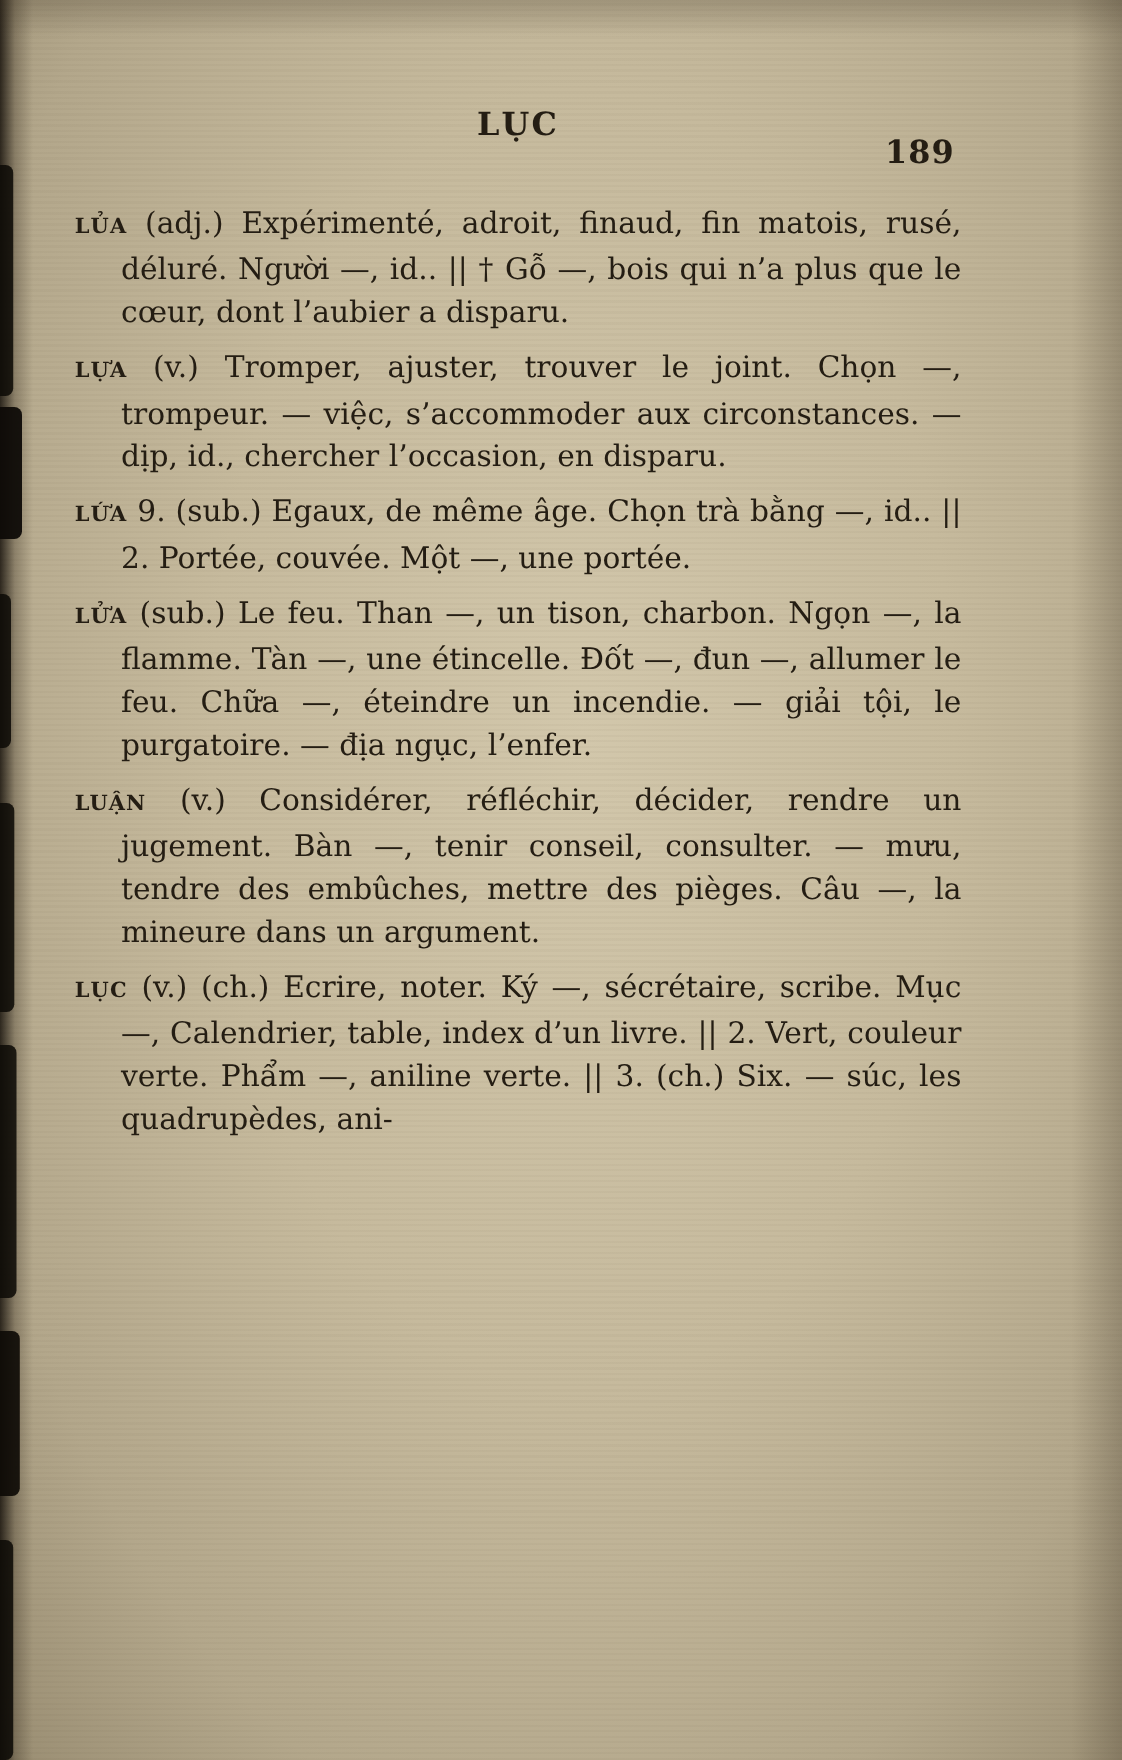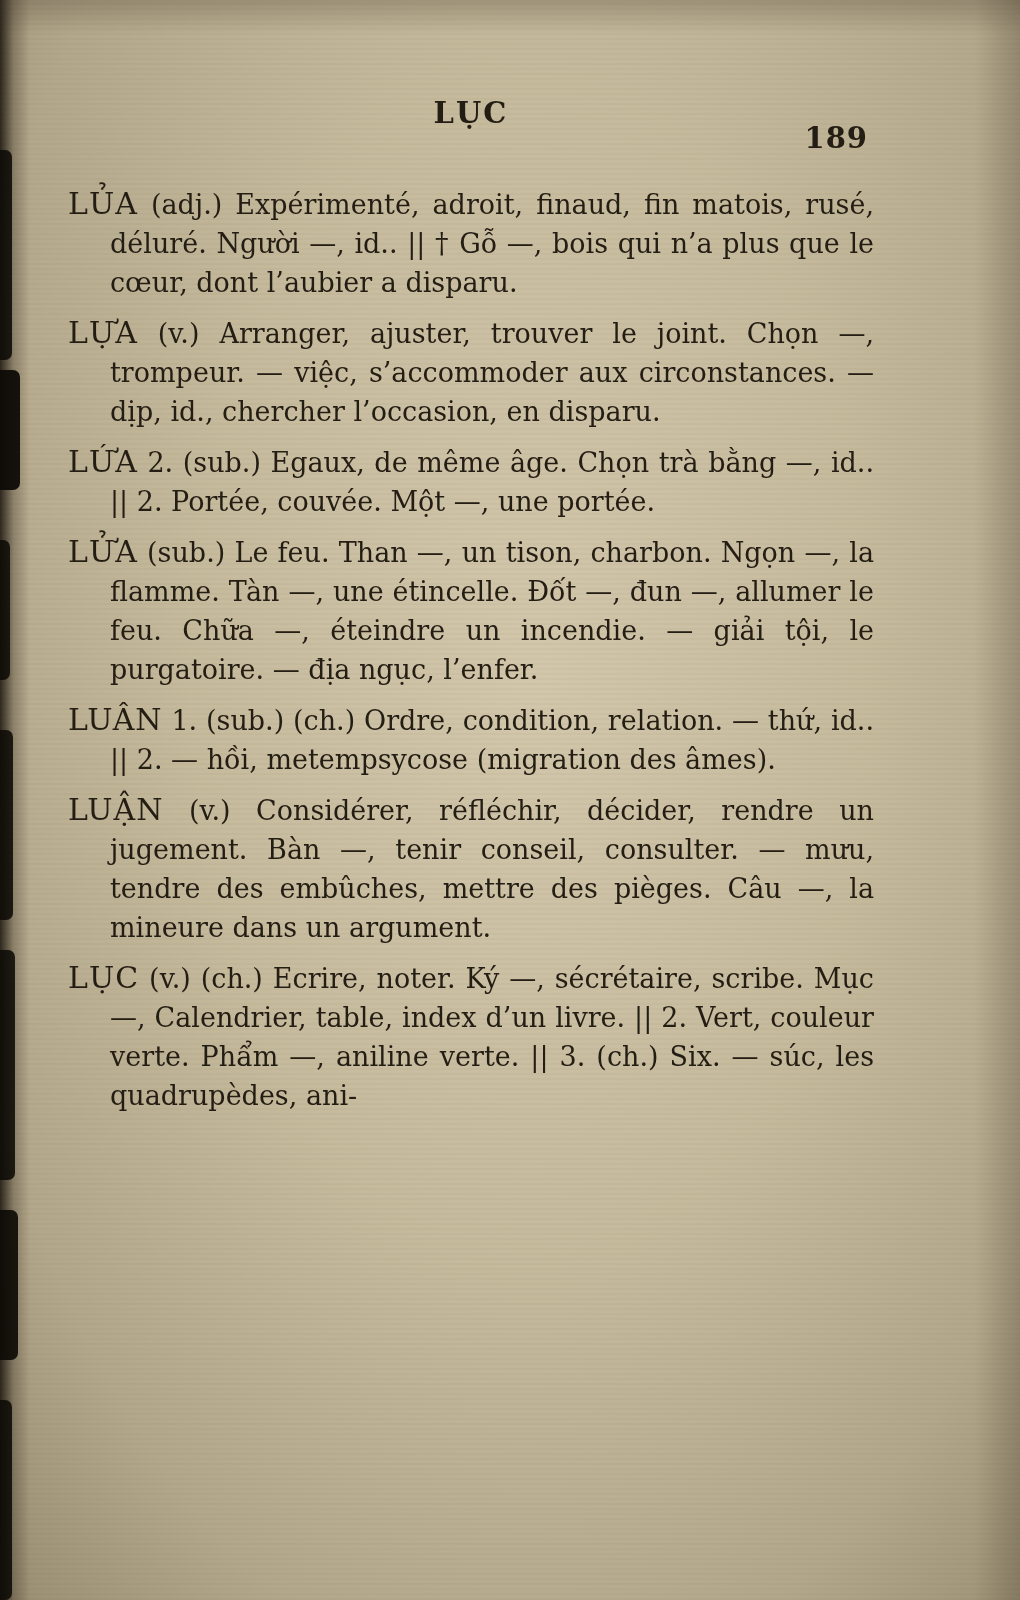--- a/index.html
+++ b/index.html
@@ -55,21 +55,21 @@
     font-size:29px;font-weight:bold;letter-spacing:1px;margin-top:25px;
   }
 
   .entries{font-size:27px;line-height:39px;}
   .entry{
     margin:0 0 11px 0;
     padding-left:42px;text-indent:-42px;
     text-align:justify;
   }
   .headword{
-    font-weight:normal;font-size:30px;letter-spacing:1px;
+    font-weight:bold;font-size:19px;letter-spacing:1px;
   }
   .italic{}
   .roman{font-style:normal;}
 </style>
 </head>
 <body>
 
 <div class="binding-edge"></div>
 <div class="binding-blob b1"></div>
 <div class="binding-blob b2"></div>
@@ -81,20 +81,19 @@
 <div class="corner-shade"></div>
 <div class="top-shade"></div>
 
 <div class="page-content">
   <div class="page-header">
     <div class="running-title">LỤC</div>
     <div class="page-number">189</div>
   </div>
   <div class="entries">
       <p class="entry"><span class="headword">LỦA</span><span class="roman"> (adj.) Expérimenté, adroit, finaud, fin matois, rusé, déluré. </span><span class="italic">Người —,</span><span class="roman"> id.. || † </span><span class="italic">Gỗ —,</span><span class="roman"> bois qui n’a plus que le cœur, dont l’aubier a disparu.</span></p>
-      <p class="entry"><span class="headword">LỰA</span><span class="roman"> (v.) Arranger, ajuster, trouver le joint. </span><span class="italic">Chọn —,</span><span class="roman"> trompeur. — </span><span class="italic">việc,</span><span class="roman"> s’accommoder aux circonstances. — </span><span class="italic">dịp,</span><span class="roman"> id., chercher l’occasion, en disparu.</span></p>
-      <p class="entry"><span class="headword">LỨA</span><span class="roman"> 2. (sub.) Egaux, de même âge. </span><span class="italic">Chọn trà bằng —,</span><span class="roman"> id.. || 2. Portée, couvée. </span><span class="italic">Một —,</span><span class="roman"> une portée.</span></p>
+      <p class="entry"><span class="headword">LỰA</span><span class="roman"> (v.) Tromper, ajuster, trouver le joint. </span><span class="italic">Chọn —,</span><span class="roman"> trompeur. — </span><span class="italic">việc,</span><span class="roman"> s’accommoder aux circonstances. — </span><span class="italic">dịp,</span><span class="roman"> id., chercher l’occasion, en disparu.</span></p>
+      <p class="entry"><span class="headword">LỨA</span><span class="roman"> 9. (sub.) Egaux, de même âge. </span><span class="italic">Chọn trà bằng —,</span><span class="roman"> id.. || 2. Portée, couvée. </span><span class="italic">Một —,</span><span class="roman"> une portée.</span></p>
       <p class="entry"><span class="headword">LỬA</span><span class="roman"> (sub.) Le feu. </span><span class="italic">Than —,</span><span class="roman"> un tison, charbon. </span><span class="italic">Ngọn —,</span><span class="roman"> la flamme. </span><span class="italic">Tàn —,</span><span class="roman"> une étincelle. </span><span class="italic">Đốt —, đun —,</span><span class="roman"> allumer le feu. </span><span class="italic">Chữa —,</span><span class="roman"> éteindre un incendie. — </span><span class="italic">giải tội,</span><span class="roman"> le purgatoire. — </span><span class="italic">địa ngục,</span><span class="roman"> l’enfer.</span></p>
-      <p class="entry"><span class="headword">LUÂN</span><span class="roman"> 1. (sub.) (ch.) Ordre, condition, relation. — </span><span class="italic">thứ,</span><span class="roman"> id.. || 2. — </span><span class="italic">hồi,</span><span class="roman"> metempsycose (migration des âmes).</span></p>
       <p class="entry"><span class="headword">LUẬN</span><span class="roman"> (v.) Considérer, réfléchir, décider, rendre un jugement. </span><span class="italic">Bàn —,</span><span class="roman"> tenir conseil, consulter. — </span><span class="italic">mưu,</span><span class="roman"> tendre des embûches, mettre des pièges. </span><span class="italic">Câu —,</span><span class="roman"> la mineure dans un argument.</span></p>
       <p class="entry"><span class="headword">LỤC</span><span class="roman"> (v.) (ch.) Ecrire, noter. </span><span class="italic">Ký —,</span><span class="roman"> sécrétaire, scribe. </span><span class="italic">Mục —,</span><span class="roman"> Calendrier, table, index d’un livre. || 2. Vert, couleur verte. </span><span class="italic">Phẩm —,</span><span class="roman"> aniline verte. || 3. (ch.) Six. — </span><span class="italic">súc,</span><span class="roman"> les quadrupèdes, ani-</span></p>
     </div>
 </div>
 
 </body></html>

